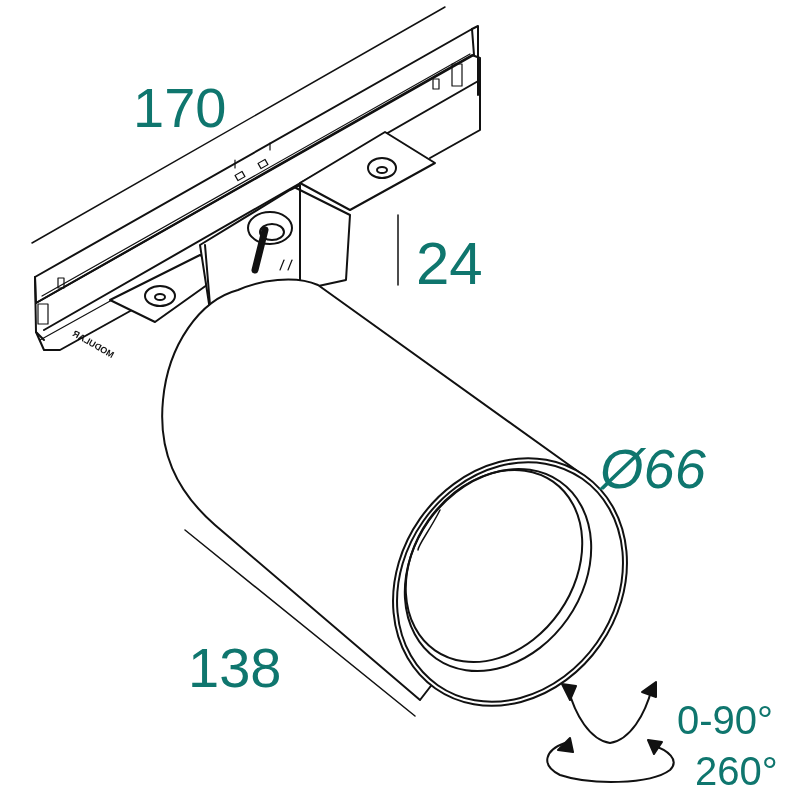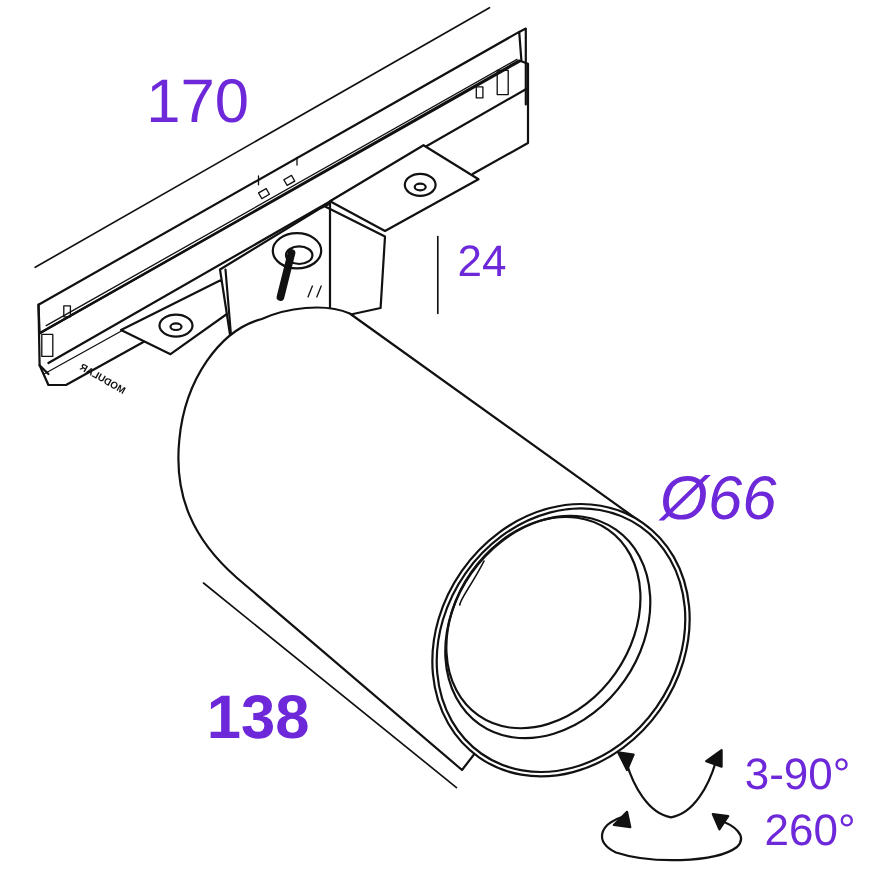--- a/index.html
+++ b/index.html
@@ -1,22 +1,22 @@
 <!DOCTYPE html>
 <html><head>
 <meta charset="utf-8">
 <style>
   html, body { margin: 0; padding: 0; background: #ffffff; }
   body { width: 800px; height: 800px; position: relative; overflow: hidden; font-family: "Liberation Sans", sans-serif; }
   svg { position: absolute; left: 0; top: 0; }
-  .dim { position: absolute; color: #6d28d9; font-family: "Liberation Sans", sans-serif; line-height: 1; white-space: nowrap; }
+  .dim { position: absolute; color: #0f766e; font-family: "Liberation Sans", sans-serif; line-height: 1; white-space: nowrap; margin-top: 16px; }
   #dim-170 { left: 133px; top: 64px; font-size: 56px; }
-  #dim-24 { left: 416px; top: 218px; font-size: 40px; }
+  #dim-24 { left: 416px; top: 218px; font-size: 60px; }
   #dim-66 { left: 600px; top: 425px; font-size: 56px; font-style: italic; }
-  #dim-138 { left: 188px; top: 624px; font-size: 56px; font-weight: bold; }
+  #dim-138 { left: 188px; top: 624px; font-size: 56px; }
   #tilt { left: 677px; top: 684px; font-size: 40px; }
   #rot { left: 695px; top: 735px; font-size: 40px; }
 </style>
 </head>
 <body>
 
 <svg width="800" height="800" viewBox="0 0 800 800">
   <g fill="none" stroke="#111" stroke-width="2" stroke-linejoin="round" stroke-linecap="round">
 
     <line x1="32" y1="243" x2="445" y2="7" stroke-width="1.5"></line>
@@ -93,14 +93,14 @@
     </g>
   </g>
 
   <text x="62" y="345" font-family="Liberation Sans, sans-serif" font-size="9" font-weight="bold" fill="#111" transform="rotate(-150 90 340) scale(1,-1) translate(0,-680)">MODULAR</text>
 </svg>
 
 <div class="dim" id="dim-170">170</div>
 <div class="dim" id="dim-24">24</div>
 <div class="dim" id="dim-66">Ø66</div>
 <div class="dim" id="dim-138">138</div>
-<div class="dim" id="tilt">3-90°</div>
+<div class="dim" id="tilt">0-90°</div>
 <div class="dim" id="rot">260°</div>
 
 </body></html>

